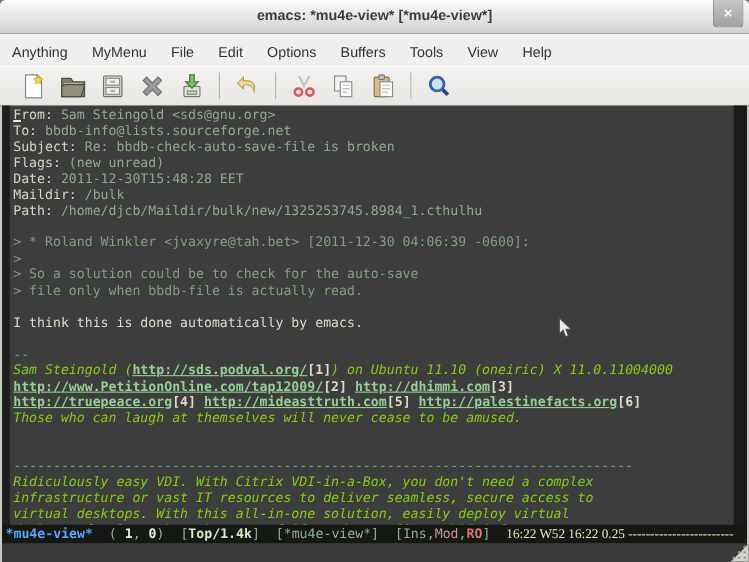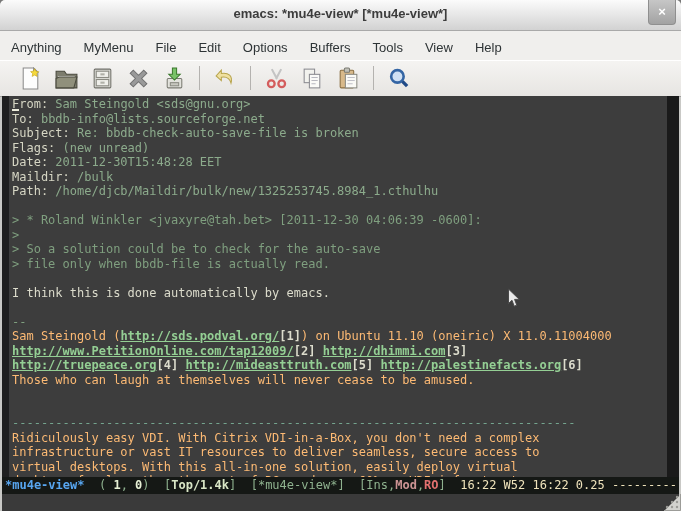--- a/index.html
+++ b/index.html
@@ -37,36 +37,36 @@
   .buffer{flex:1;overflow:hidden;padding:1px 0 0 3px;
           font-family:"DejaVu Sans Mono",monospace;font-size:12px;
           line-height:14.5px;white-space:pre;color:#dcdccc;}
   .scrollbar{width:12px;background:#1a1a1a;flex:none;}
   .line{height:14.5px;}
   .sg-hdr{color:#d6d6c4;}
   .sg-hdrc{color:#d6d6c4;box-shadow:0 -2px 0 #ededdd inset;}
   .sg-val{color:#8cab8c;}
   .sg-quote{color:#7f9f7f;}
   .sg-def{color:#dcdccc;text-align:right;}
-  .sg-sig{color:#fdba74;}
+  .sg-sig{color:#84cc16;font-style:italic;}
   .sg-link{color:#94cf94;font-weight:bold;text-decoration:underline;}
   .sg-ref{color:#dcdccc;font-weight:bold;}
   .sg-dash{color:#74a48e;}
   
   .modeline{position:absolute;left:2px;right:2px;top:477px;height:17px;
             background:#151815;font-family:"DejaVu Sans Mono",monospace;
             font-size:12px;line-height:16px;white-space:pre;overflow:hidden;
             padding-left:3px;}
   .ml-buf{color:#58a6f0;font-weight:bold;text-align:right;}
   .ml-grn{color:#8fb28f;}
   .ml-num{color:#e7f0d5;font-weight:bold;}
   .ml-top{color:#d9e6c6;font-weight:bold;}
-  .ml-mod{color:#cc9393;font-weight:bold;}
+  .ml-mod{color:#cc9393;}
   .ml-ro{color:#e37170;font-weight:bold;}
-  .ml-time{color:#efe3bb;}
+  .ml-time{color:#efe3bb;font-family:Liberation Serif, serif;}
   
   .echo{position:absolute;left:2px;right:2px;top:494px;height:17px;background:#3a3a3a;}
   .grip{position:absolute;right:0;bottom:0;width:17px;height:17px;}
   .mouse-cursor{position:absolute;left:507px;top:288px;}
 </style>
 </head>
 <body>
 
 <div class="frame">
 

